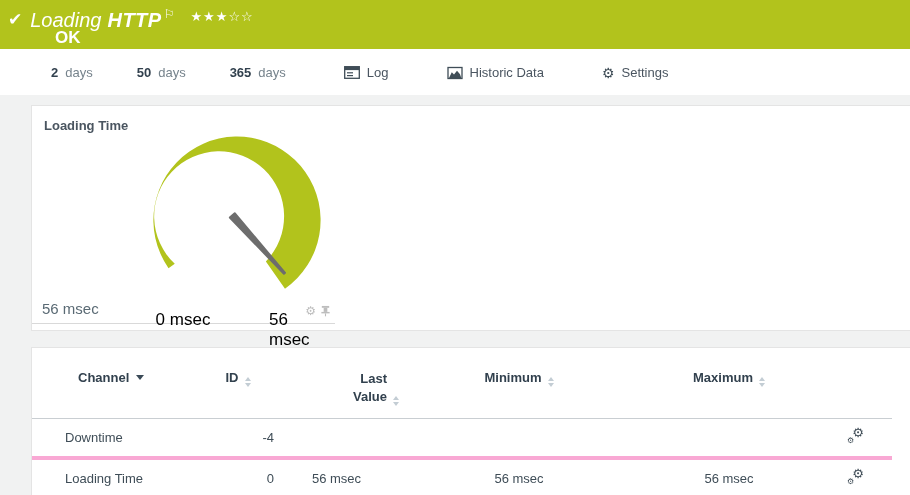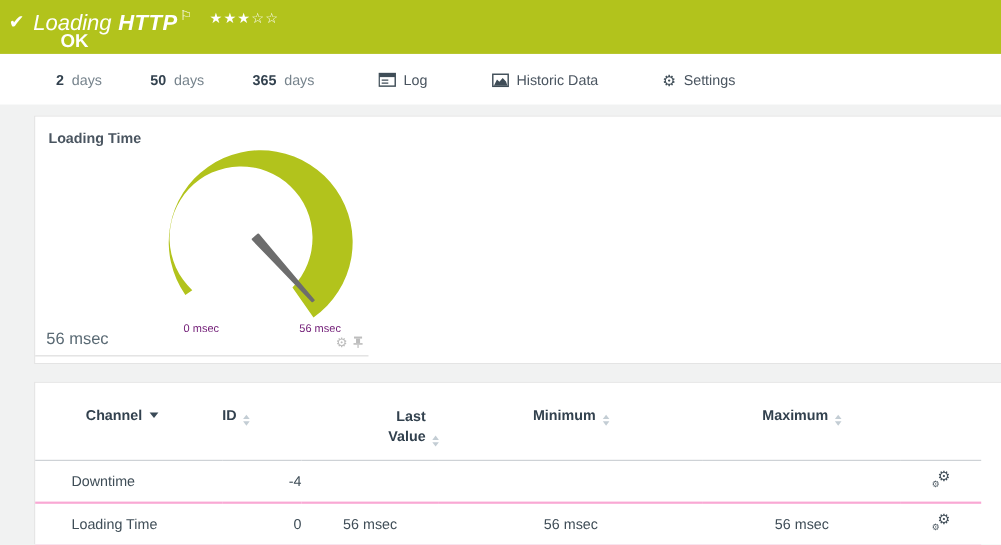--- a/index.html
+++ b/index.html
@@ -42,45 +42,45 @@
   .content { padding:10px 0 0 31px; }
   .card {
     background:#fff; border:1px solid #e4e4e4; width:900px;
   }
   .gauge-card { height:226px; padding:0; }
 
   .tile { position:relative; width:303px; height:218px; border-bottom:1px solid #d9d9d9; }
   .tile-title { position:absolute; left:12px; top:12px; font-size:13px; font-weight:bold; color:#4a5560; }
   .gauge-svg { position:absolute; left:100px; top:22px; }
   .gauge-minlabel, .gauge-maxlabel {
-    position:absolute; top:188px; transform:translateX(-50%);
-    font-size:10px; color:#701a75;
+    position:absolute; top:204px; transform:translateX(-50%);
+    font-size:17px; color:#000000;
   }
   .gauge-minlabel { left:151px; }
   .gauge-maxlabel { left:259px; }
   .gauge-bigvalue { position:absolute; left:10px; top:194px; font-size:15px; color:#5a6a74; }
   .tile-icons { position:absolute; right:4px; top:199px; display:flex; align-items:center; gap:4px; color:#bdbdbd; }
   .tile-icons .gear-sm { font-size:12px; line-height:1; cursor:pointer; }
   .tile-icons svg { cursor:pointer; }
 
   
   .table-card { margin-top:16px; height:160px; padding:16px 0 0 0; }
   table { border-collapse:collapse; table-layout:fixed; width:860px; font-size:13px; }
   col.c-channel{width:170px;} col.c-id{width:72px;} col.c-last{width:125px;}
   col.c-min{width:240px;} col.c-max{width:180px;} col.c-gear{width:73px;}
   th {
     font-weight:bold; color:#32414e; vertical-align:top;
     padding:6px 0 12px; border-bottom:1px solid #c9ced2; cursor:pointer;
   }
   th.h-channel { text-align:left; padding-left:46px; }
-  th.h-id { text-align:left;margin-top:23px; }
+  th.h-id { text-align:center;margin-top:23px; }
   th.h-last { text-align:right; }
   th.h-min, th.h-max { text-align:center; }
   th .wrapcap { display:inline-block; width:44px; line-height:1.35; }
-  td { padding:10px 0 9px; border-bottom:2px solid #f9a8d4; color:#3f4d57; }
+  td { padding:10px 0 9px; border-bottom:4px solid #f9a8d4; color:#3f4d57; }
   td.d-channel { padding-left:33px; }
   td.d-id { text-align:right; }
   td.d-last { text-align:center; }
   td.d-min, td.d-max { text-align:center; }
   td.d-gear { text-align:center; }
 
   
   .sort { display:inline-flex; flex-direction:column; gap:2px; margin-left:6px; vertical-align:1px; }
   .sort i { width:0; height:0; border-left:3.5px solid transparent; border-right:3.5px solid transparent; }
   .sort .up { border-bottom:4px solid #c3cdd4; }

